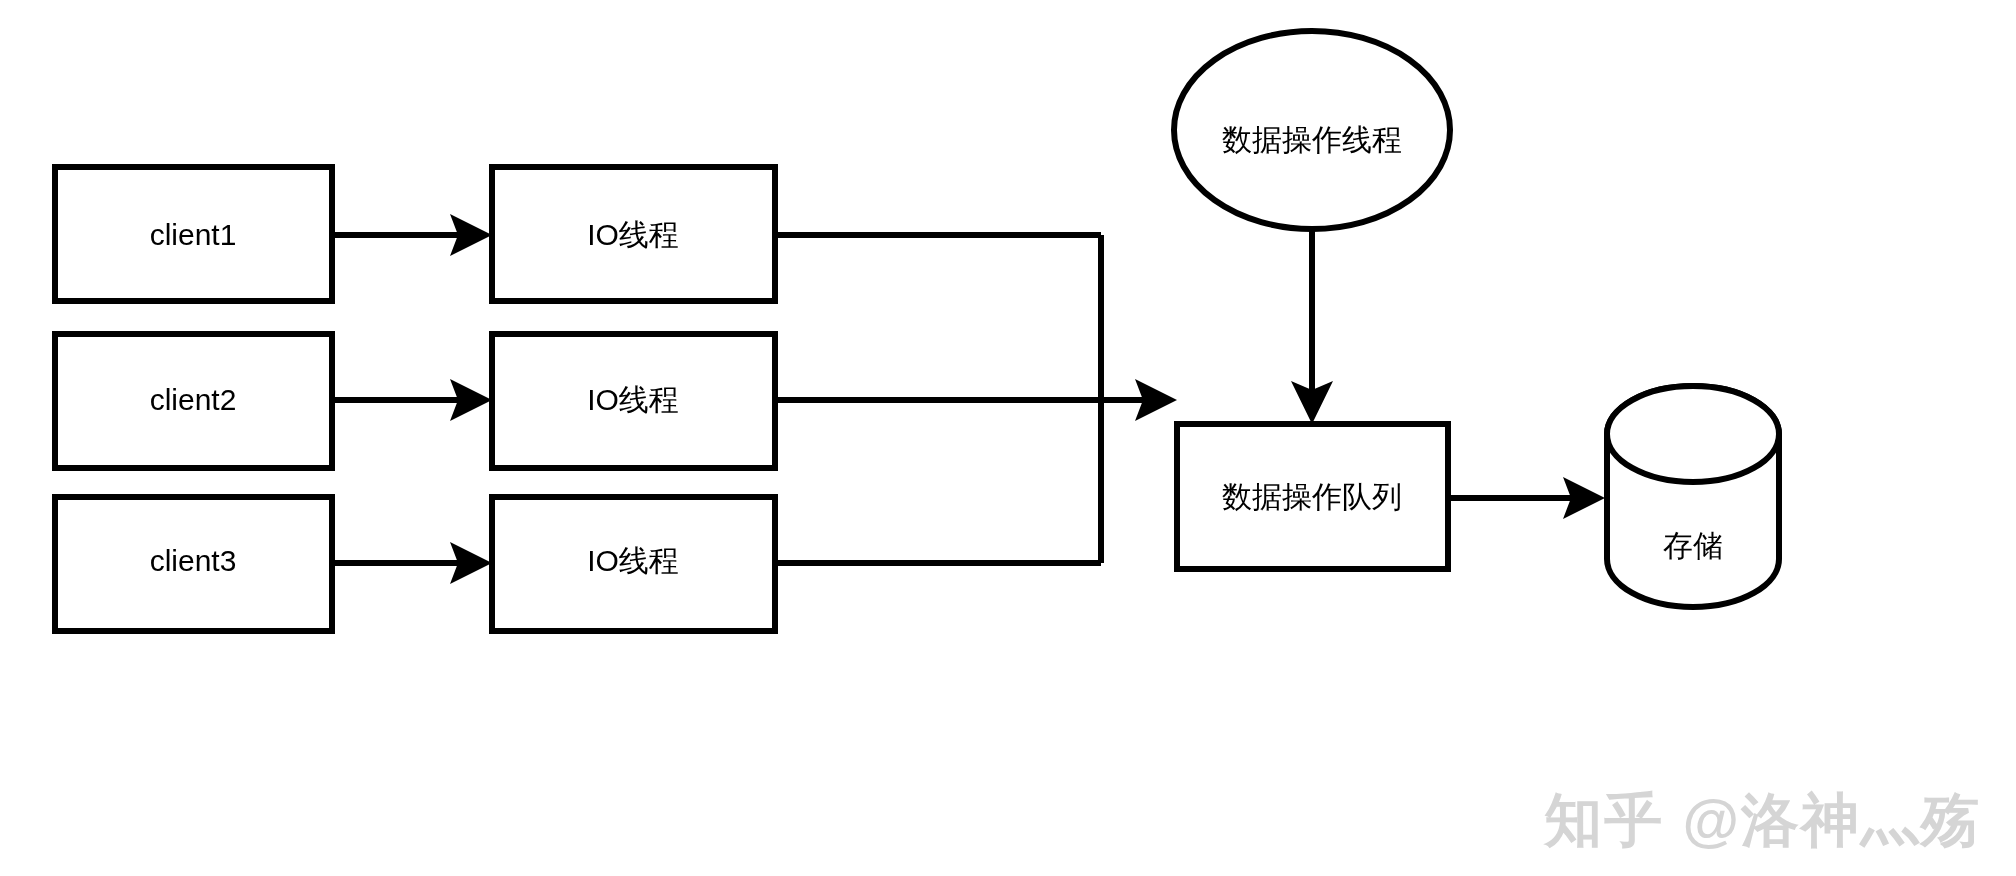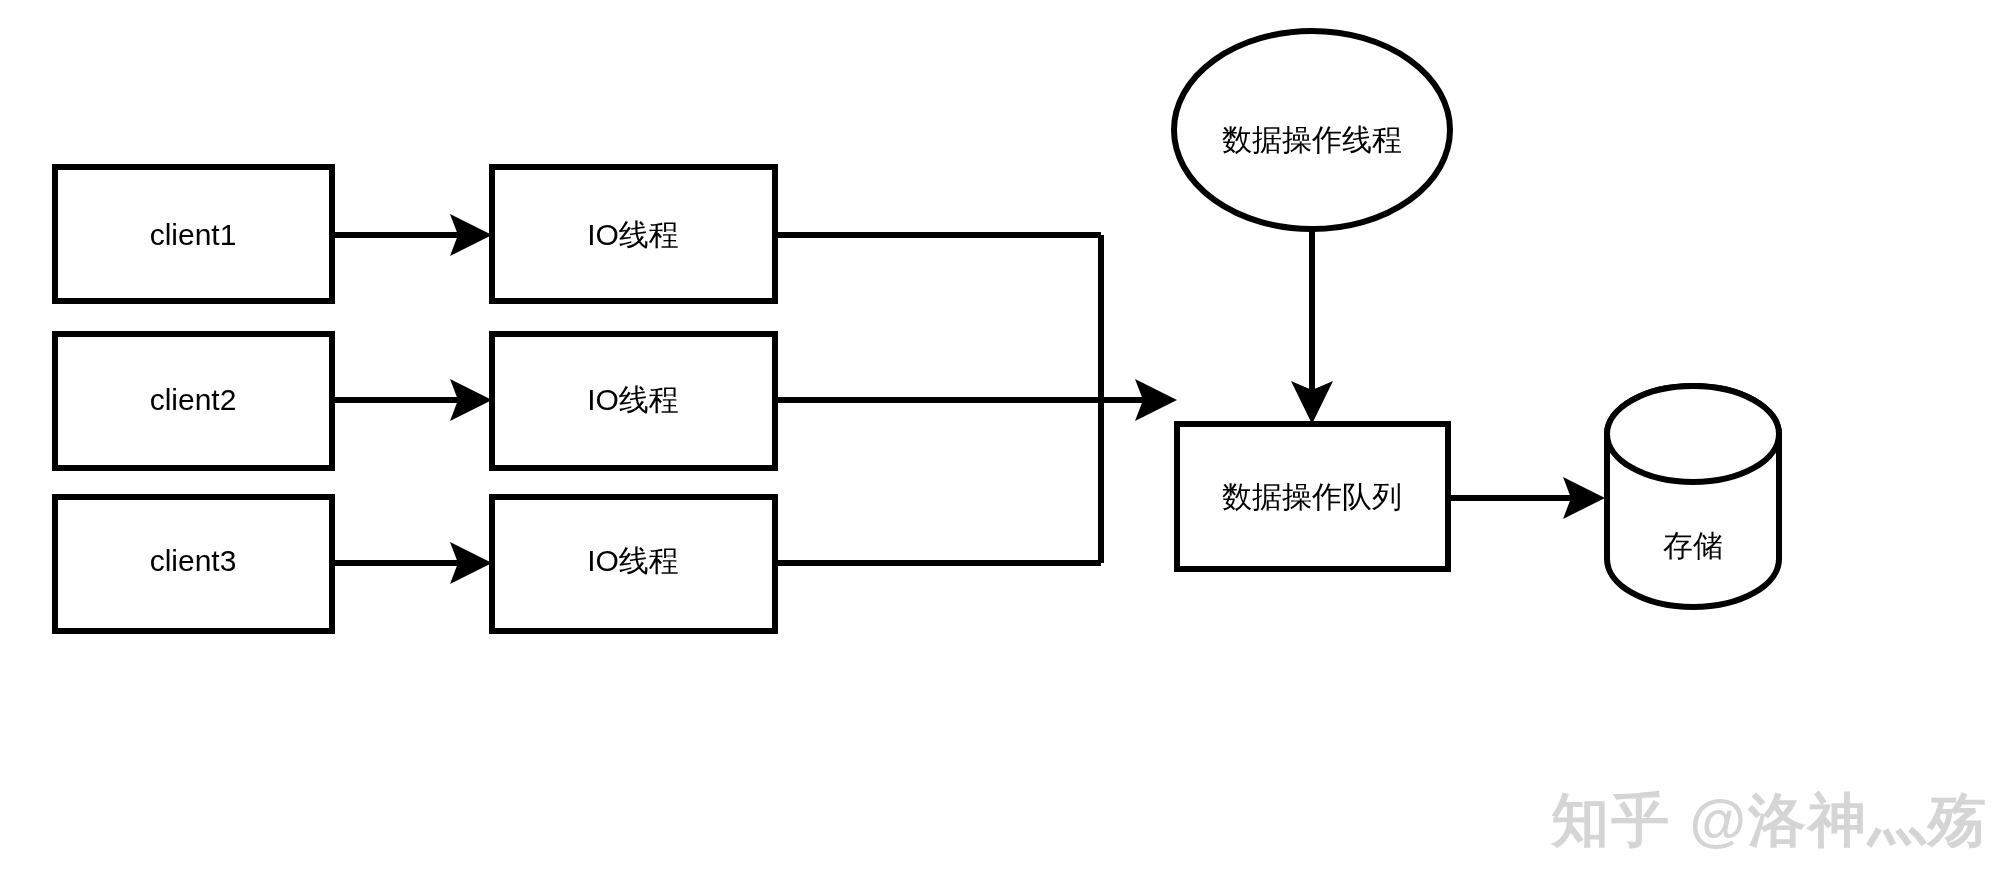--- a/index.html
+++ b/index.html
@@ -40,21 +40,21 @@
     stroke: #000000;
     stroke-width: 6;
     fill: none;
   }
   .arrow-head {
     fill: #000000;
     stroke: none;
   }
   .watermark-text {
     position: absolute;
-    right: 28px;
+    right: 35px;
     bottom: 16px;
     font-family: "Liberation Sans", "DejaVu Sans", sans-serif;
     font-size: 58px;
     font-weight: bold;
     color: #d5d5d5;
     letter-spacing: 2px;
     white-space: nowrap;
     user-select: none;
   }
 </style>

